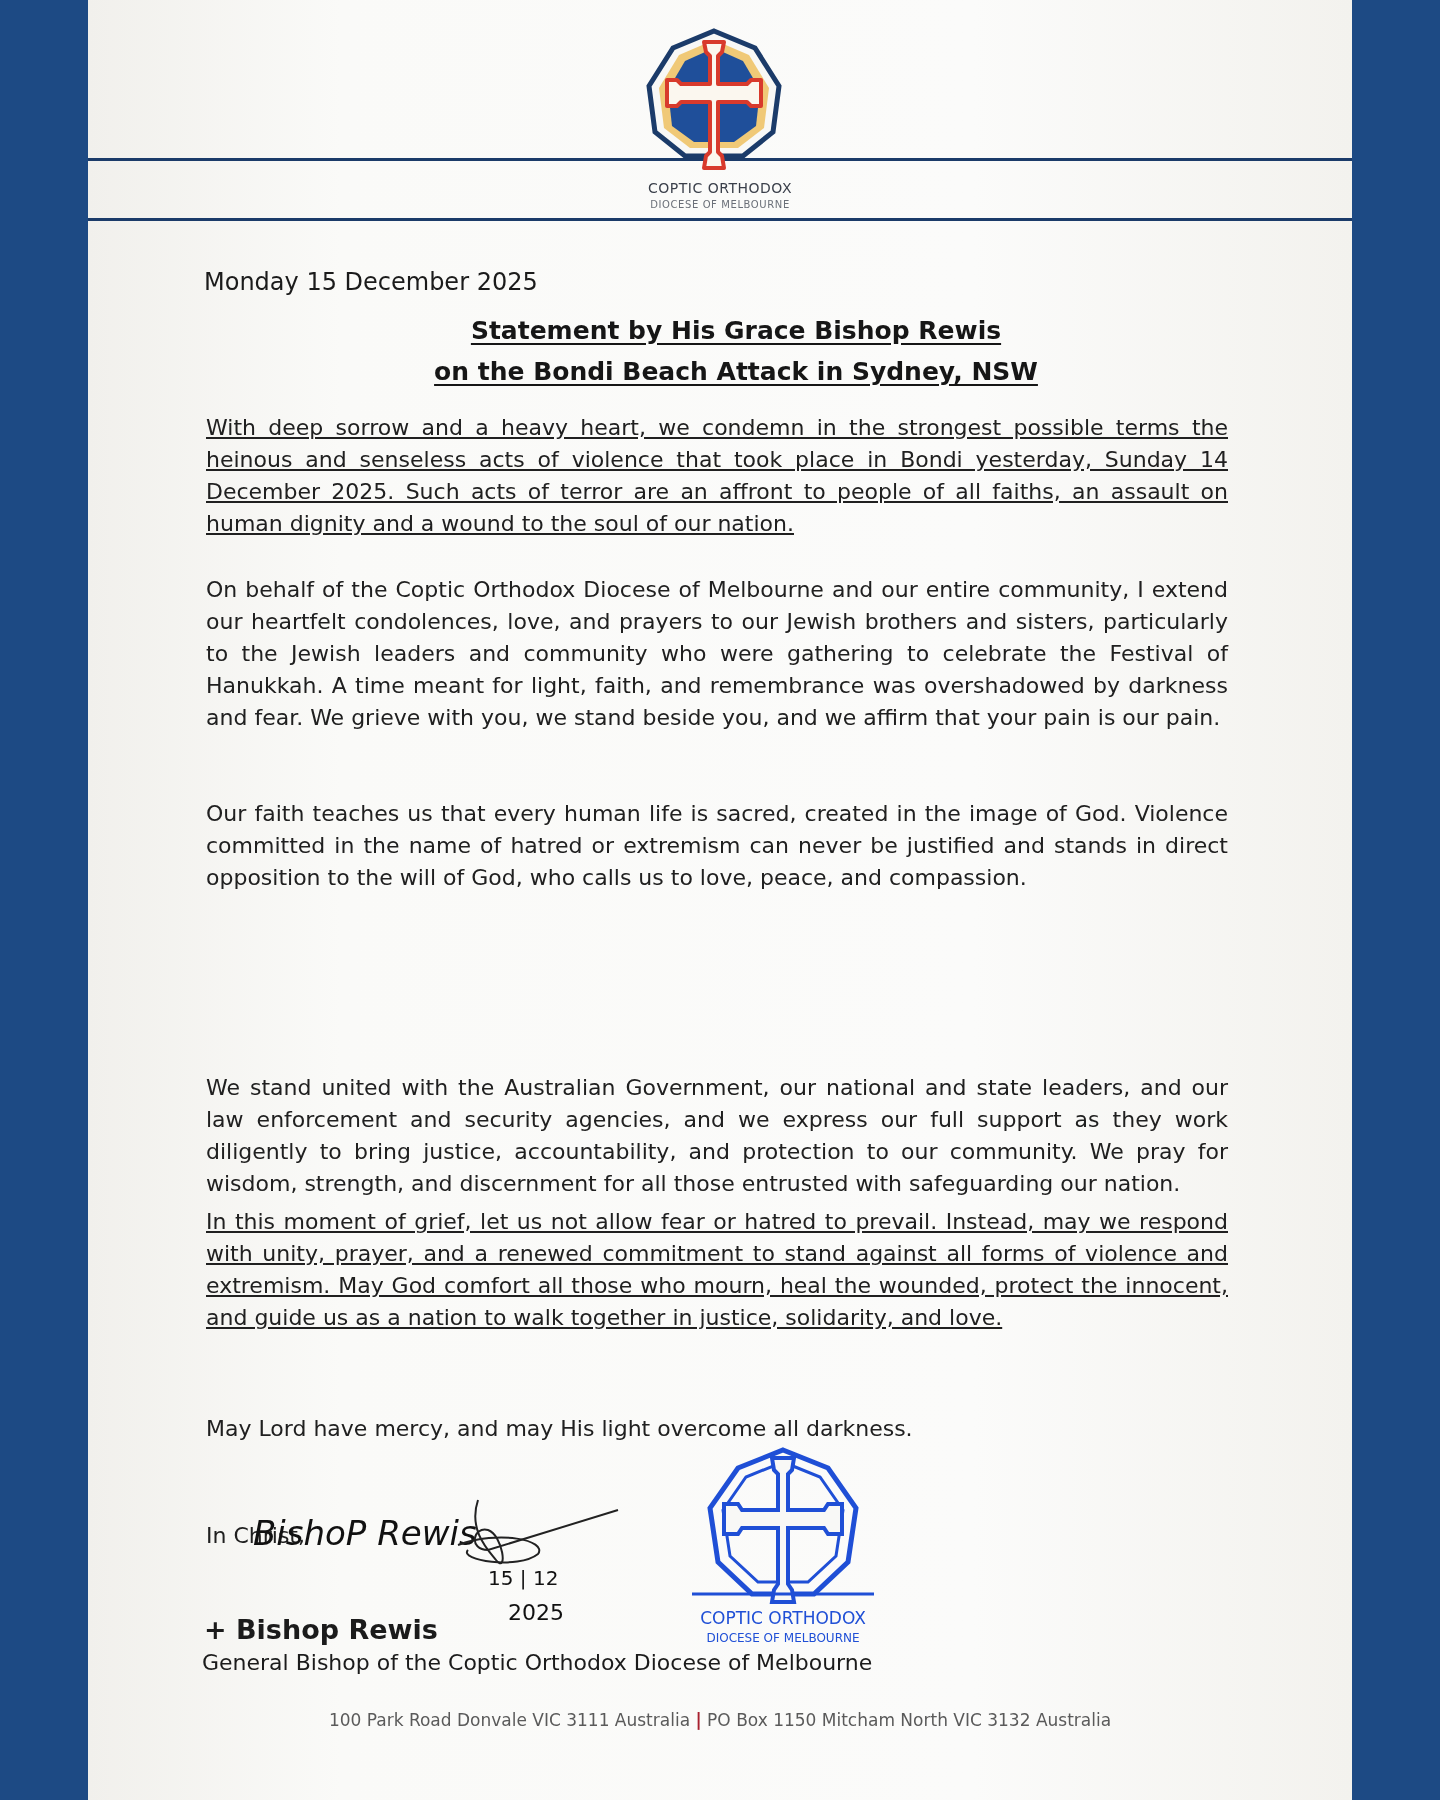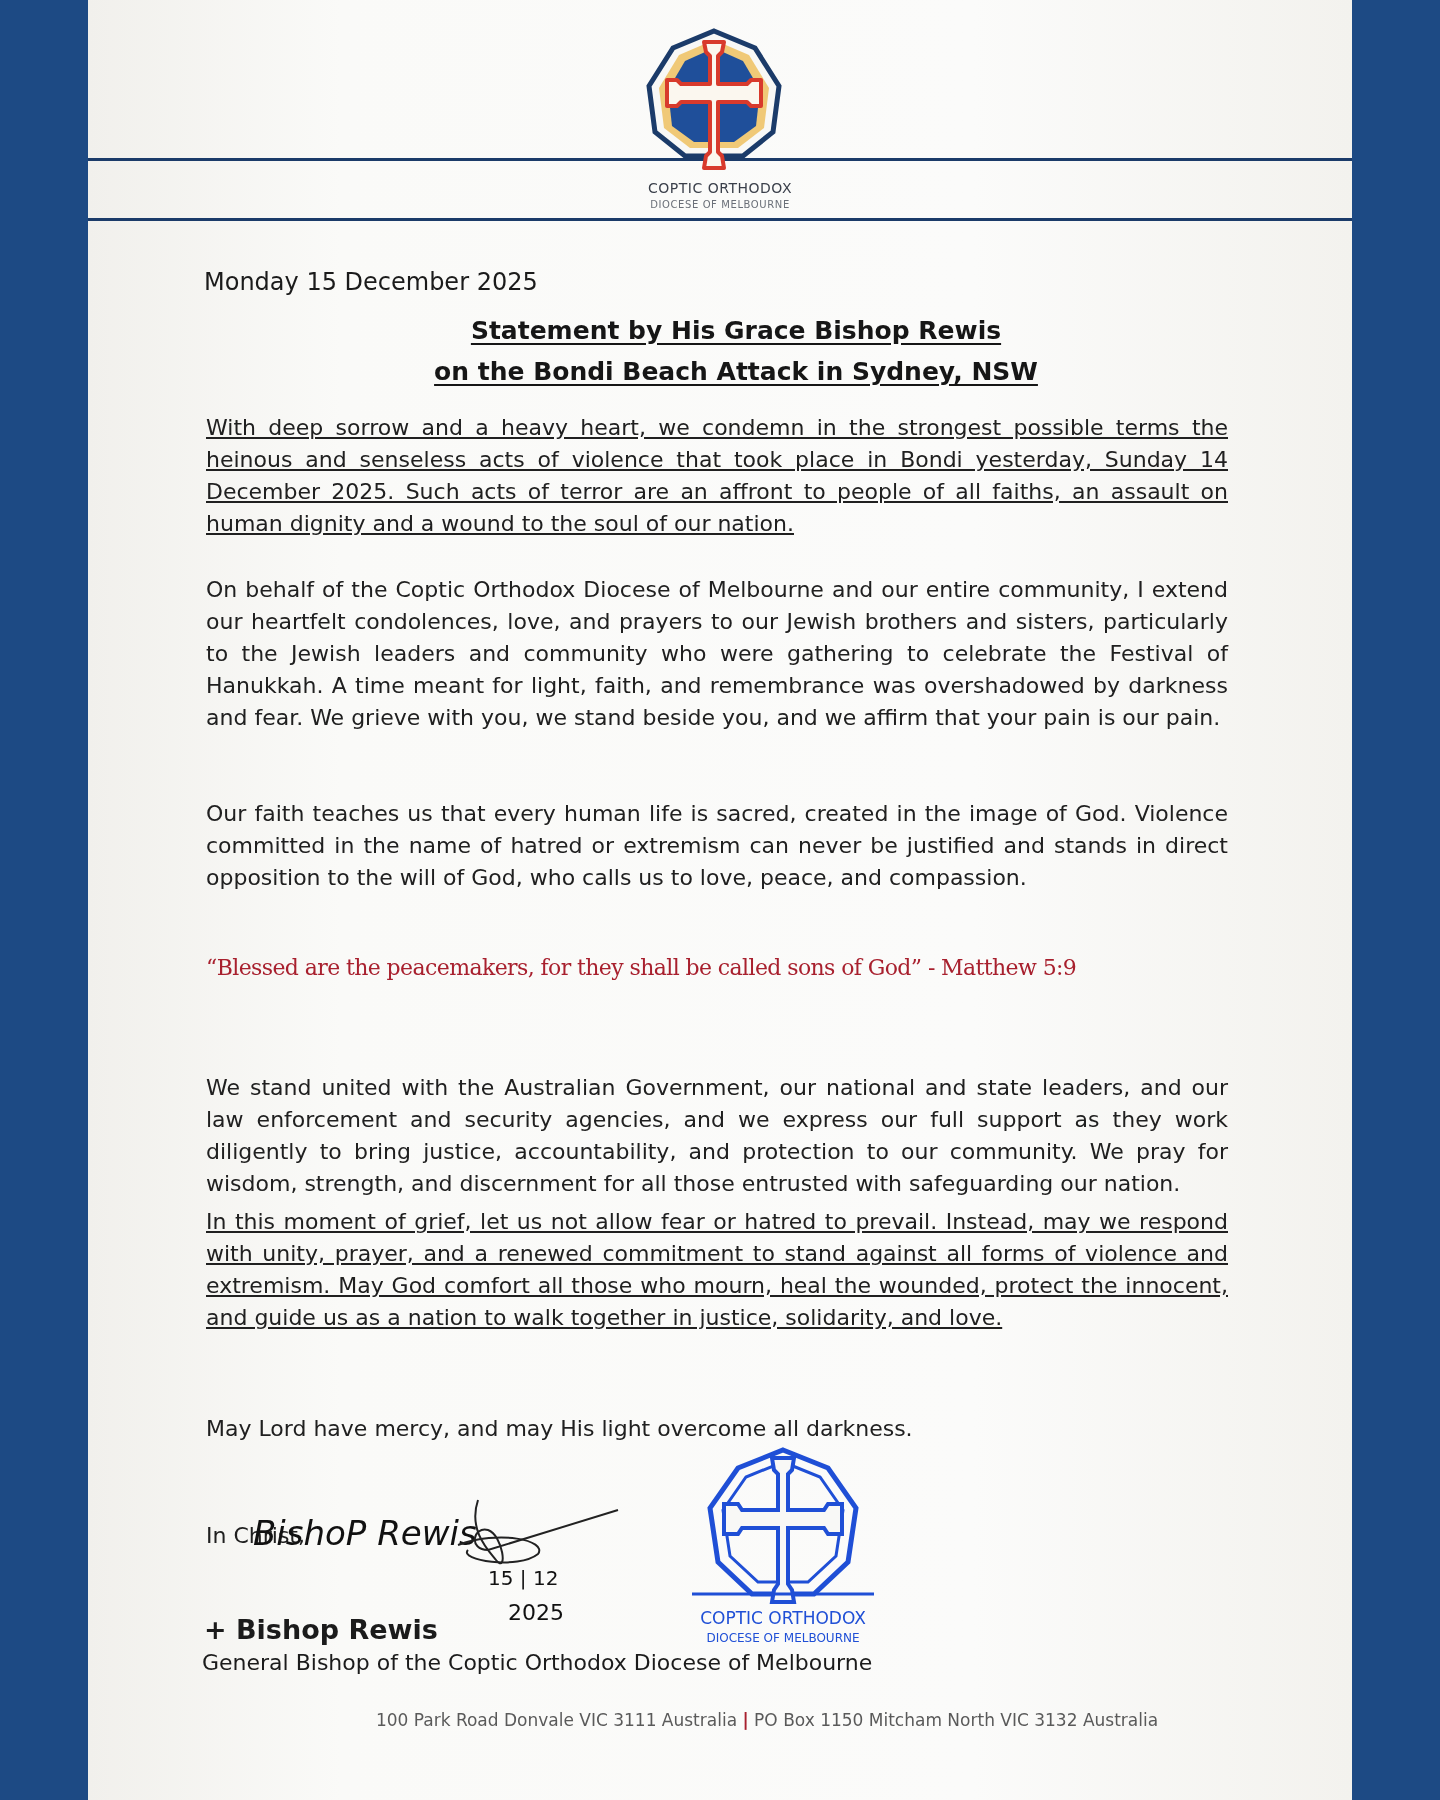--- a/index.html
+++ b/index.html
@@ -81,21 +81,21 @@
     font-size: 27px; font-weight: bold; color: #1b1b1b;
   }
   .signer-title {
     position: absolute; left: 114px; top: 1650px;
     font-size: 22px; color: #1b1b1b;
   }
   .footer {
     position: absolute; left: 0; width: 1264px;
     text-align: center; font-size: 17px; color: #5a5a5a;
   }
-  .footer.l1 { top: 1710px; padding-left: 47px; }
+  .footer.l1 { top: 1710px; }
   .footer.l2 { top: 1819px; }
   .sep { color: #a8202e; font-weight: bold; }
   .red { color: #a8202e; font-weight: bold; }
 </style>
 </head>
 <body>
 
 <div class="page">
 
   <div class="rule top"></div>
@@ -113,21 +113,20 @@
 
   <div class="date">Monday 15 December 2025</div>
 
   <div class="title l1">Statement by His Grace Bishop Rewis</div>
   <div class="title l2">on the Bondi Beach Attack in Sydney, NSW</div>
 
   <div class="para" style="top:412px;text-decoration:underline;">With deep sorrow and a heavy heart, we condemn in the strongest possible terms the heinous and senseless acts of violence that took place in Bondi yesterday, Sunday 14 December 2025. Such acts of terror are an affront to people of all faiths, an assault on human dignity and a wound to the soul of our nation.</div>
   <div class="para" style="top:574px;">On behalf of the Coptic Orthodox Diocese of Melbourne and our entire community, I extend our heartfelt condolences, love, and prayers to our Jewish brothers and sisters, particularly to the Jewish leaders and community who were gathering to celebrate the Festival of Hanukkah. A time meant for light, faith, and remembrance was overshadowed by darkness and fear. We grieve with you, we stand beside you, and we affirm that your pain is our pain.</div>
   <div class="para" style="top:798px;">Our faith teaches us that every human life is sacred, created in the image of God. Violence committed in the name of hatred or extremism can never be justified and stands in direct opposition to the will of God, who calls us to love, peace, and compassion.</div>
 
-  <div class="quote">“Blessed are the peacemakers, for they shall be called sons of God” - Matthew 5:9</div>
 
   <div class="para" style="top:1072px;">We stand united with the Australian Government, our national and state leaders, and our law enforcement and security agencies, and we express our full support as they work diligently to bring justice, accountability, and protection to our community. We pray for wisdom, strength, and discernment for all those entrusted with safeguarding our nation.</div>
   <div class="para" style="top:1206px;text-decoration:underline;">In this moment of grief, let us not allow fear or hatred to prevail. Instead, may we respond with unity, prayer, and a renewed commitment to stand against all forms of violence and extremism. May God comfort all those who mourn, heal the wounded, protect the innocent, and guide us as a nation to walk together in justice, solidarity, and love.</div>
 
   <div class="closing" style="top:1416px;">May Lord have mercy, and may His light overcome all darkness.</div>
   <div class="closing" style="top:1482px;margin-top:41px;">In Christ,</div>
 
   <svg class="signature" viewBox="0 0 420 150">
     <text x="15" y="55" font-family="DejaVu Sans, sans-serif" font-size="34" fill="#111" font-style="italic">BishoP Rewis</text>
     <path d="M240,10 C230,40 250,60 258,70 C270,85 265,45 250,40 C235,36 230,60 250,60 L380,20" fill="none" stroke="#222" stroke-width="2"></path>

